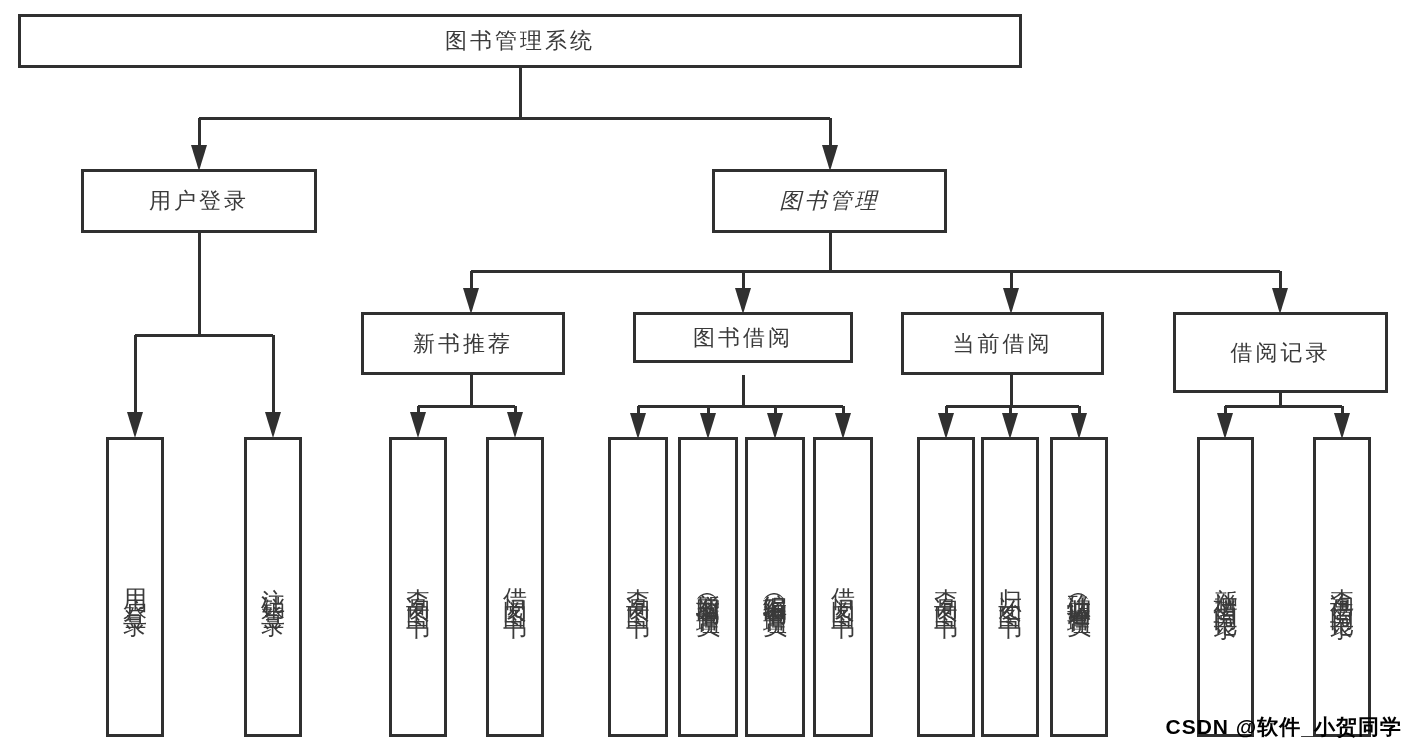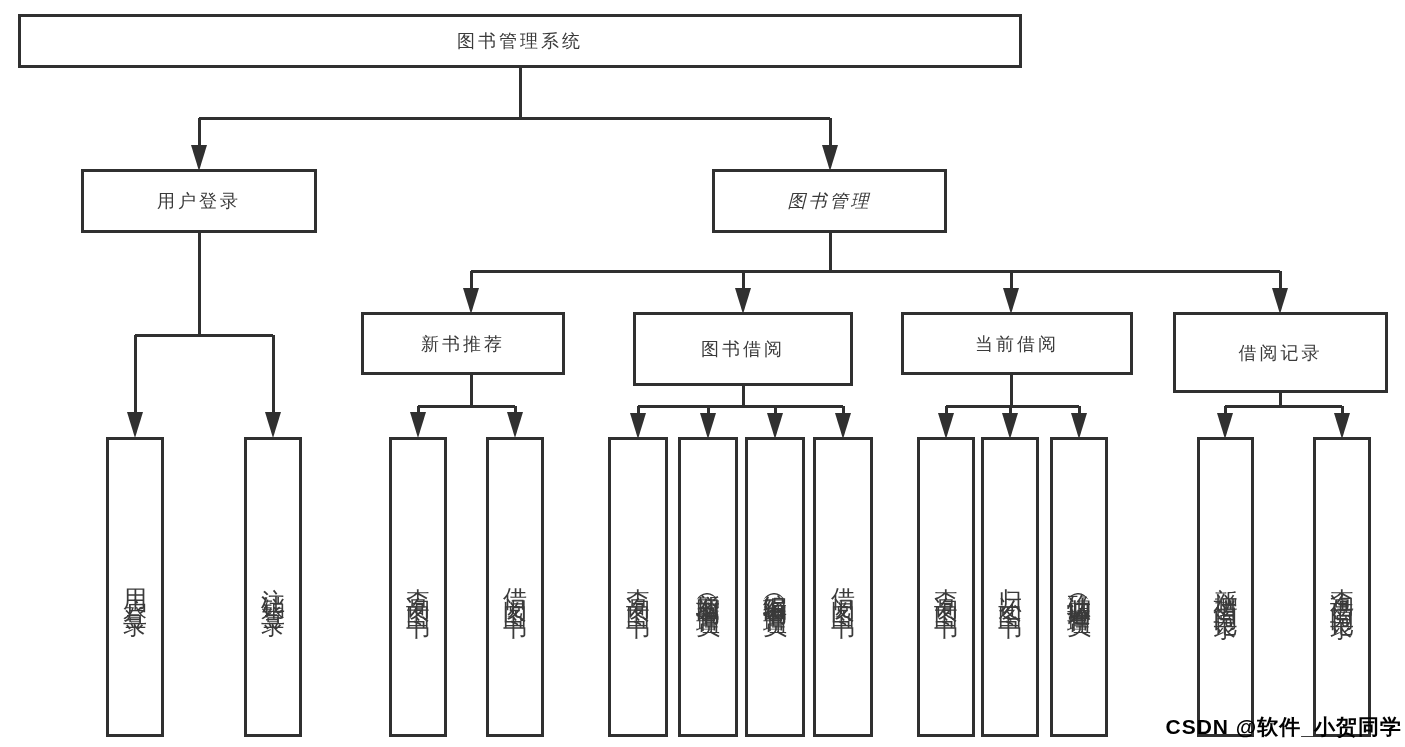--- a/index.html
+++ b/index.html
@@ -25,35 +25,35 @@
     box-sizing: border-box;
     background: #ffffff;
     border: 3px solid #303030;
     color: #3a3a3a;
     display: flex;
     align-items: center;
     justify-content: center;
     line-height: 1;
     white-space: nowrap;
   }
-  .h  { font-size: 18px; letter-spacing: 3px; }
+  .h  { font-size: 22px; letter-spacing: 3px; }
   .v  { writing-mode: vertical-rl; text-orientation: mixed; font-size: 24px; }
   .vs { letter-spacing: 9px; }  
   .vm { letter-spacing: 6px; }  
   .vl { letter-spacing: 3px; }  
 
   
   #b-root  { left: 18px;   top: 14px;  width: 1004px; height: 54px; }
   
   #b-l1-0  { left: 81px;   top: 169px; width: 236px;  height: 64px; }
   #b-l1-1  { left: 712px;  top: 169px; width: 235px;  height: 64px; font-style: italic; }
   
   #b-l2-0  { left: 361px;  top: 312px; width: 204px;  height: 63px; }
-  #b-l2-1  { left: 633px;  top: 312px; width: 220px;  height: 74px; }
-  #b-l2-2  { left: 901px;  top: 312px; width: 232px;  height: 63px; }
+  #b-l2-1  { left: 633px;  top: 312px; width: 220px;  height: 51px; }
+  #b-l2-2  { left: 901px;  top: 312px; width: 203px;  height: 63px; }
   #b-l2-3  { left: 1173px; top: 312px; width: 215px;  height: 81px; text-align: right; }
   
   .leaf    { top: 437px; height: 300px; }
   #b-g0-0  { left: 106px;  width: 58px; }
   #b-g0-1  { left: 244px;  width: 58px; }
   #b-g1-0  { left: 389px;  width: 58px; }
   #b-g1-1  { left: 486px;  width: 58px; }
   #b-g2-0  { left: 608px;  width: 60px; }
   #b-g2-1  { left: 678px;  width: 60px; }
   #b-g2-2  { left: 745px;  width: 60px; }

